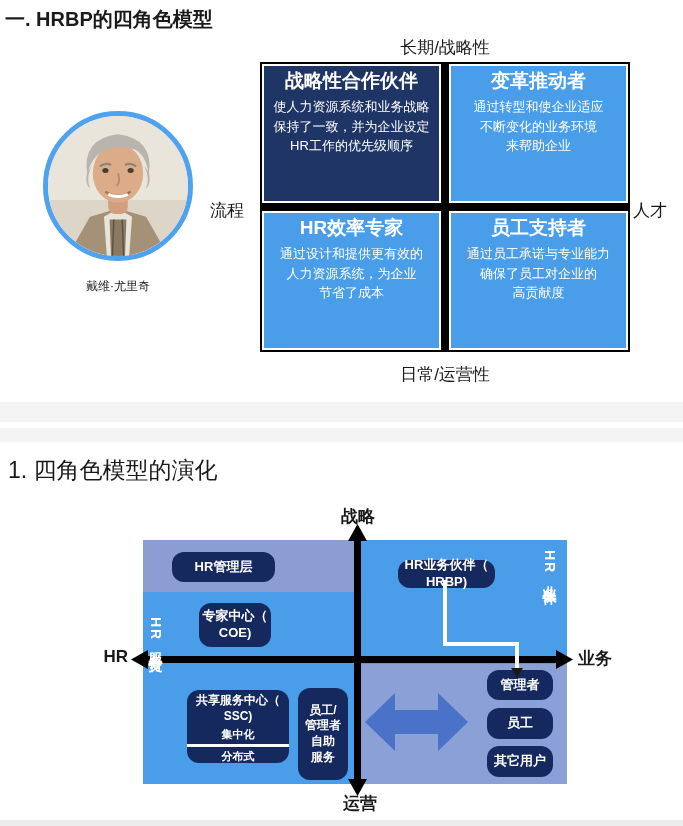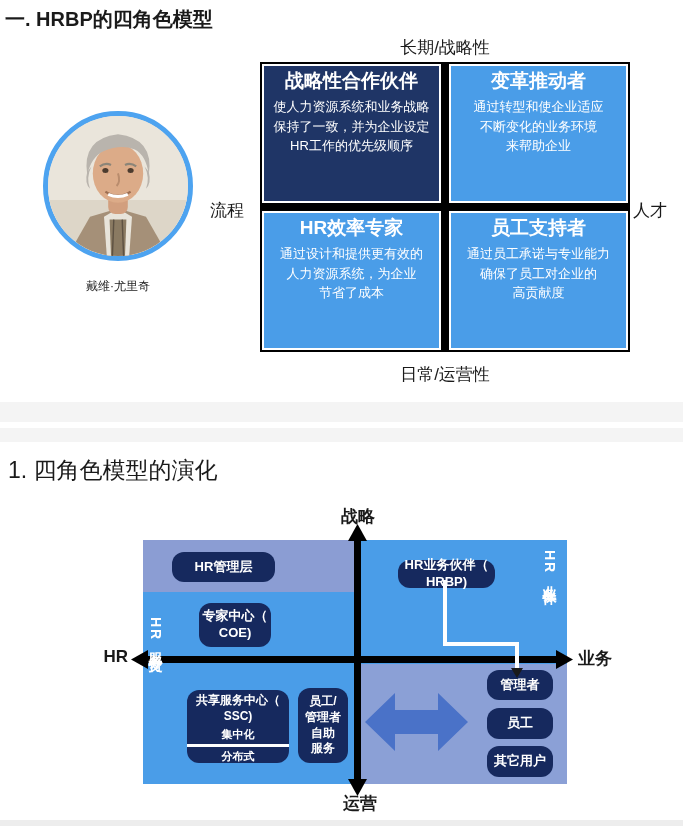--- a/index.html
+++ b/index.html
@@ -38,21 +38,21 @@
   .overlay{left:361px;top:169px;width:206px;height:120px;background:#8BA0D6;}
   .nbox{
     background:#16295E;color:#fff;border-radius:12px;display:flex;flex-direction:column;
     align-items:center;justify-content:center;text-align:center;font-weight:bold;
     font-size:13px;line-height:1.3;white-space:pre-line;box-sizing:border-box;
   }
   .b-hrmgmt{left:172px;top:57px;width:103px;height:30px;}
   .b-coe{left:199px;top:108px;width:72px;height:44px;}
   .b-hrbp{left:398px;top:65px;width:97px;height:28px;}
   .b-ssc{left:187px;top:195px;width:102px;height:73px;font-size:12px;justify-content:flex-start;padding-top:3px;}
-  .b-self{left:298px;top:193px;width:50px;height:75px;font-size:12px;}
+  .b-self{left:298px;top:193px;width:50px;height:92px;font-size:12px;}
   .b-mgr{left:487px;top:175px;width:66px;height:30px;}
   .b-emp{left:487px;top:213px;width:66px;height:31px;}
   .b-oth{left:487px;top:251px;width:66px;height:31px;}
   .ssc-sub{font-size:11px;margin-top:3px;}
   .ssc-divider{width:100%;height:3px;background:#fff;margin:3px 0 2px 0;}
   .v-label{
     writing-mode:vertical-rl;text-orientation:mixed;color:#fff;font-weight:bold;
     font-size:14px;letter-spacing:2px;
   }
   .vl-left{left:147px;top:122px;}

